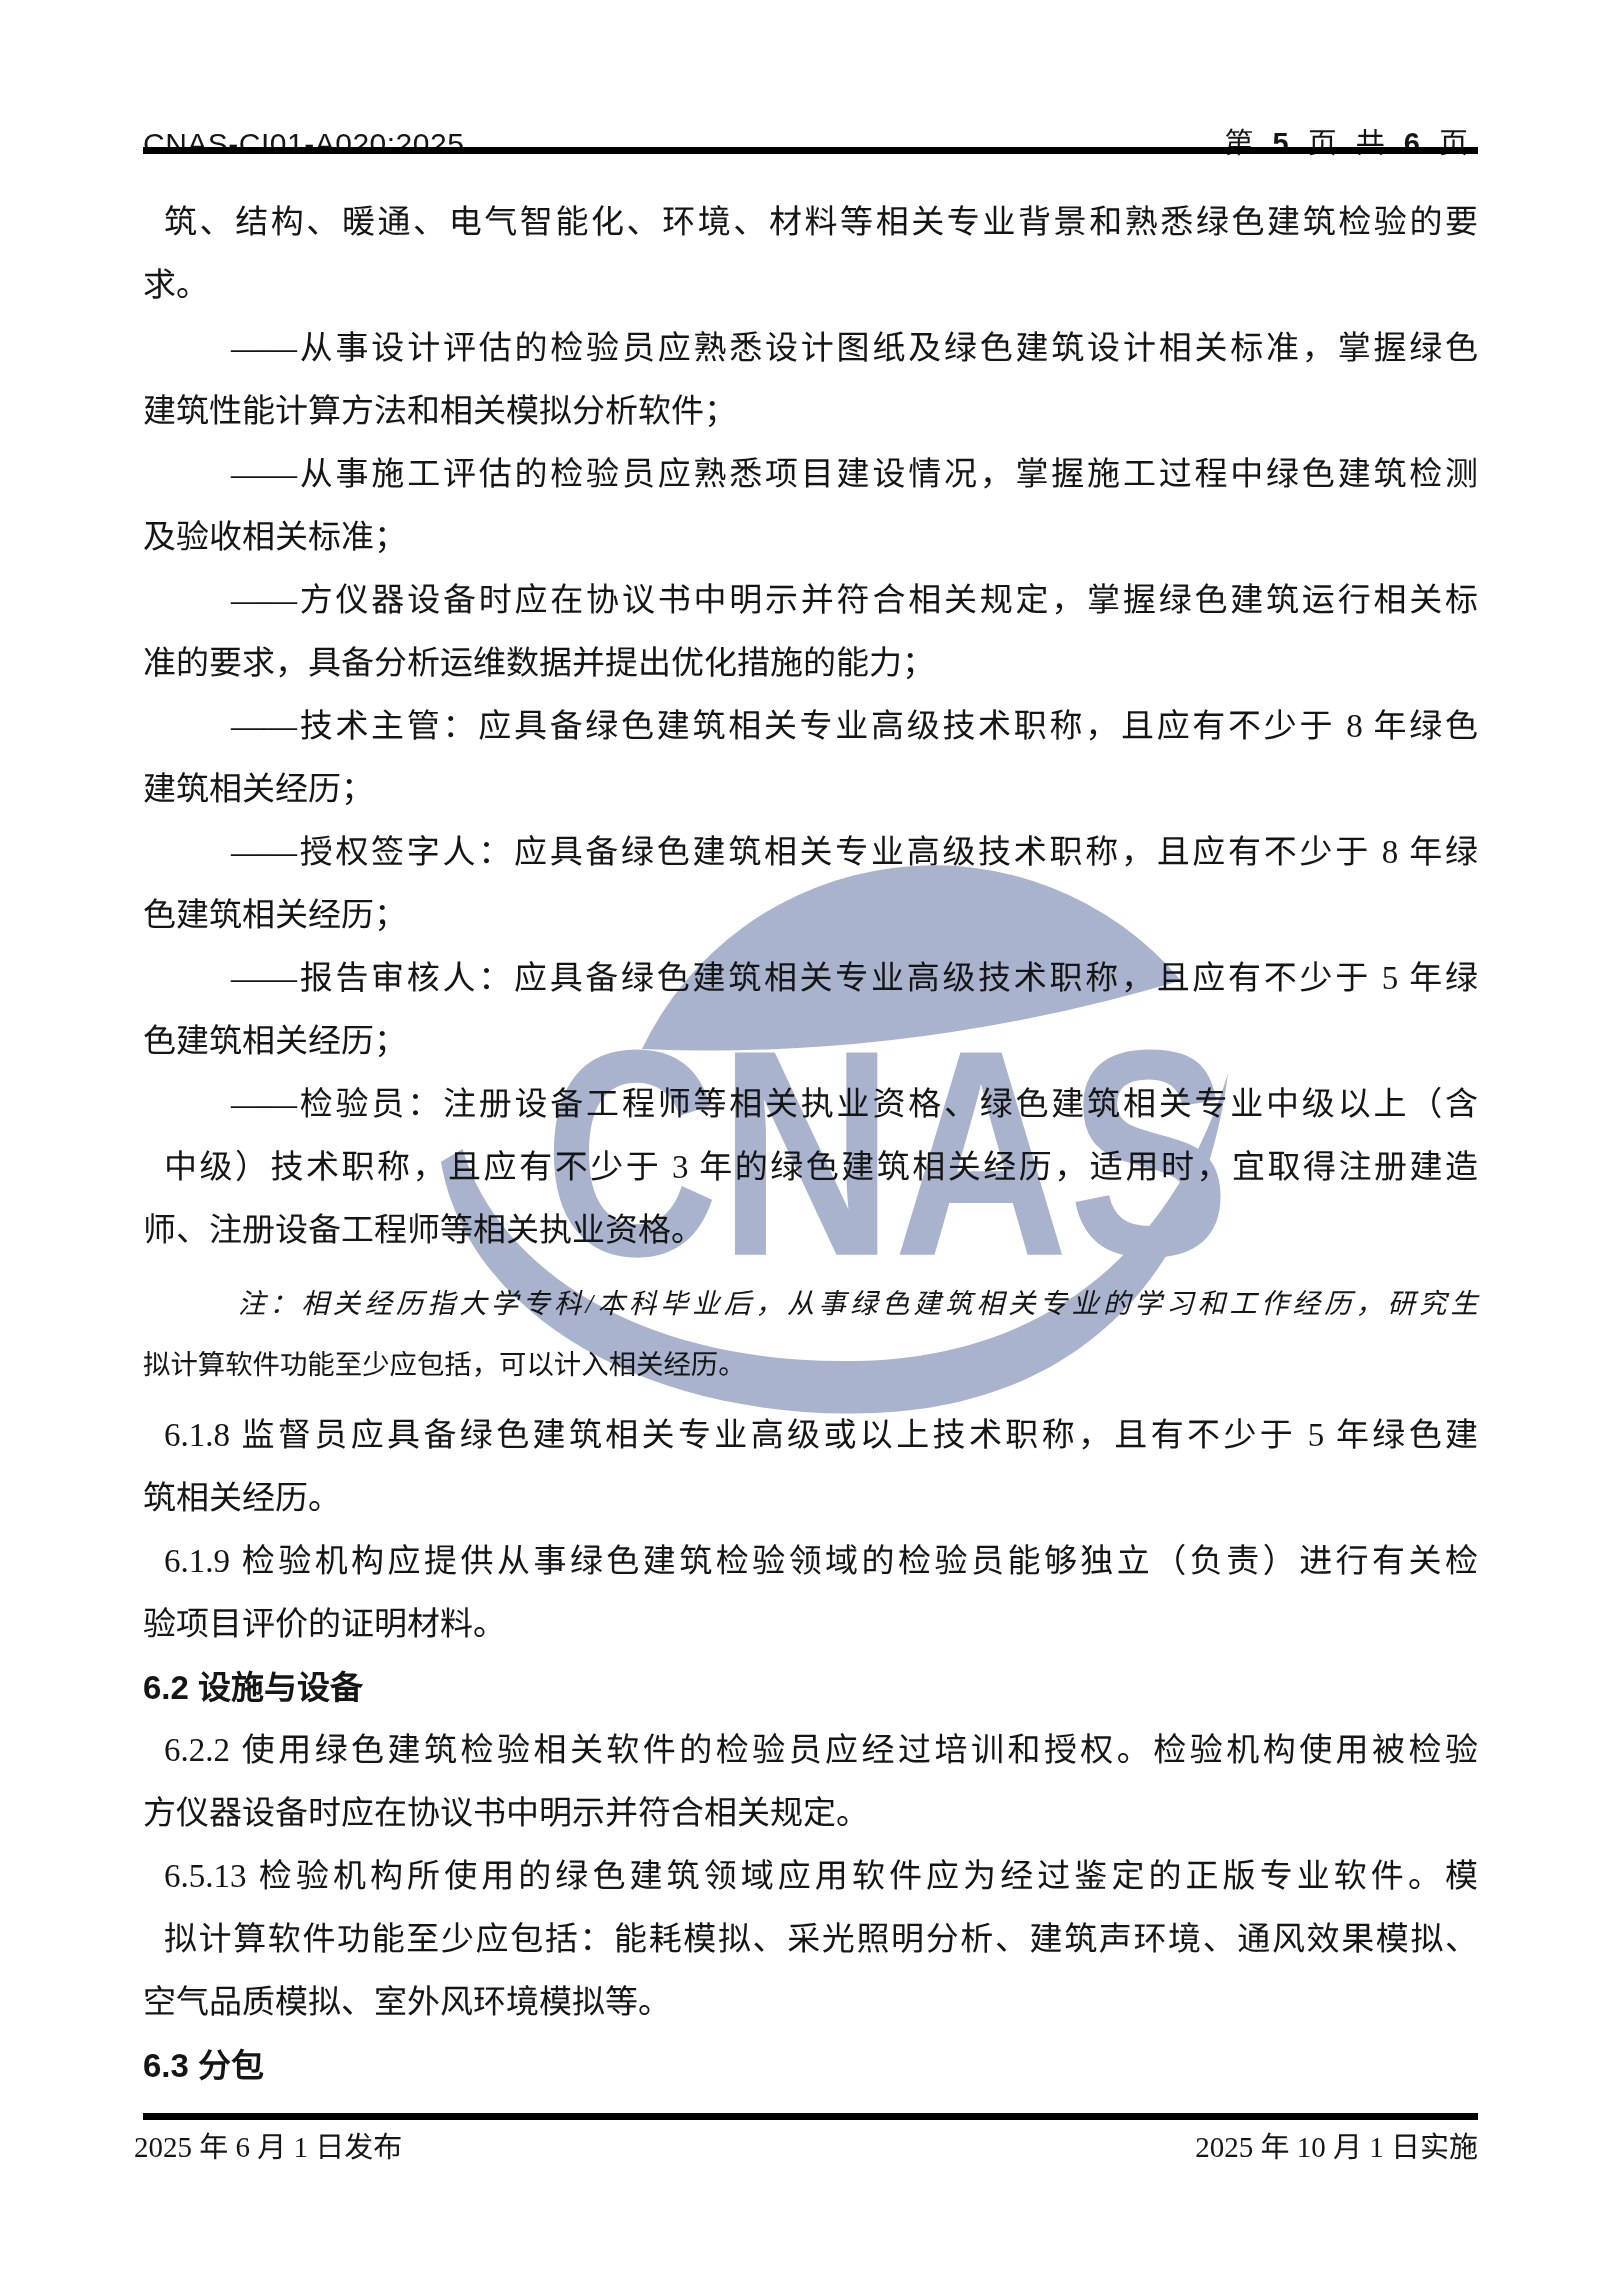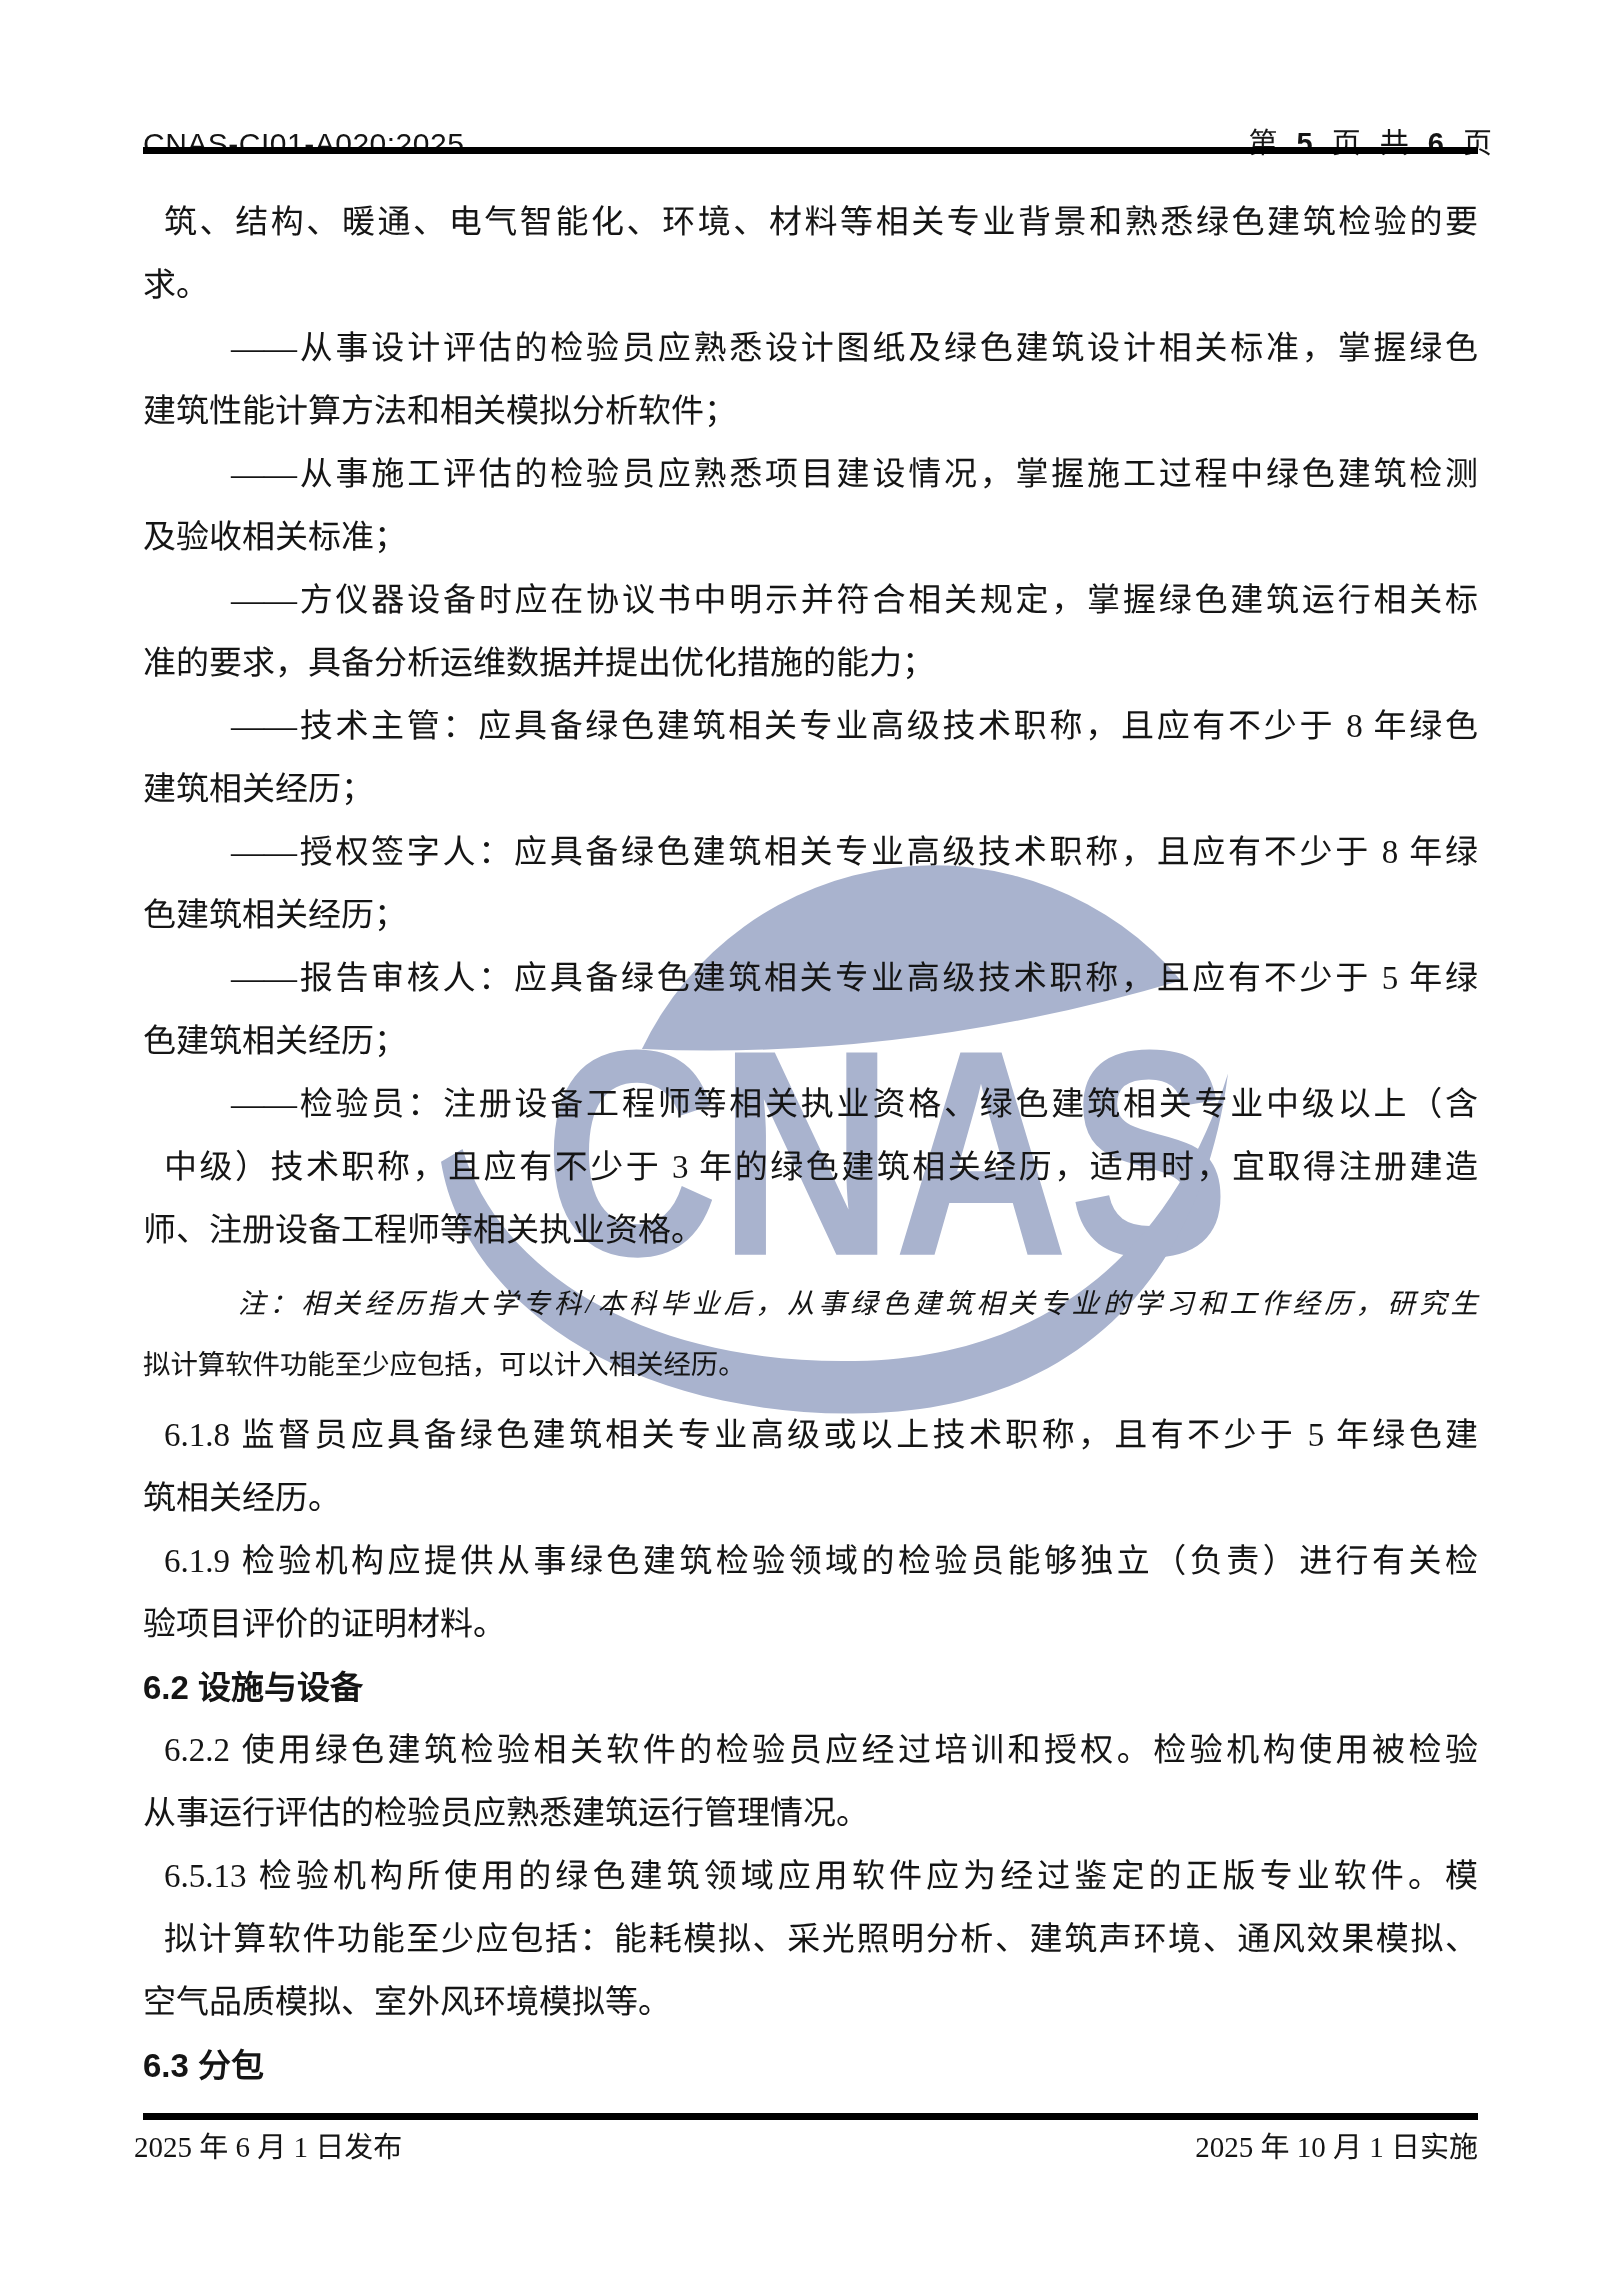--- a/index.html
+++ b/index.html
@@ -7,21 +7,21 @@
     position:relative;
     width:1621px; height:2293px;
     margin:0 auto;
     background:#ffffff;
     font-family:"Liberation Serif","DejaVu Serif",serif;
     color:#151515;
     overflow:hidden;
   }
   
   .header {
-    position:absolute; top:0; left:143px; right:129px; height:171px;
+    position:absolute; top:0; left:143px; right:153px; height:171px;
     display:flex; justify-content:space-between; align-items:flex-end;
     padding-bottom:9.8px; box-sizing:border-box; z-index:2;
   }
   .doc-code {
     font-family:"Liberation Sans","DejaVu Sans",sans-serif;
     font-size:30px; letter-spacing:0.5px;
   }
   .page-ind { font-size:29px; white-space:nowrap; }
   .page-ind span { display:inline-block; }
   .page-ind span + span { margin-left:11.8px; }
@@ -111,21 +111,21 @@
       <div class="line fill">中级）技术职称，且应有不少于 3 年的绿色建筑相关经历，适用时，宜取得注册建造</div>
       <div class="line">师、注册设备工程师等相关执业资格。</div>
       <div class="line note indent fill gap-top">注：相关经历指大学专科/本科毕业后，从事绿色建筑相关专业的学习和工作经历，研究生</div>
       <div class="line note">拟计算软件功能至少应包括，可以计入相关经历。</div>
       <div class="line fill gap-top-sm">6.1.8 监督员应具备绿色建筑相关专业高级或以上技术职称，且有不少于 5 年绿色建</div>
       <div class="line">筑相关经历。</div>
       <div class="line fill">6.1.9 检验机构应提供从事绿色建筑检验领域的检验员能够独立（负责）进行有关检</div>
       <div class="line">验项目评价的证明材料。</div>
       <div class="line heading">6.2 设施与设备</div>
       <div class="line fill">6.2.2 使用绿色建筑检验相关软件的检验员应经过培训和授权。检验机构使用被检验</div>
-      <div class="line">从事运行评估的检验员应熟悉建筑运行管理情况。</div>
+      <div class="line">方仪器设备时应在协议书中明示并符合相关规定。</div>
       <div class="line fill">6.5.13 检验机构所使用的绿色建筑领域应用软件应为经过鉴定的正版专业软件。模</div>
       <div class="line fill">拟计算软件功能至少应包括：能耗模拟、采光照明分析、建筑声环境、通风效果模拟、</div>
       <div class="line">空气品质模拟、室外风环境模拟等。</div>
       <div class="line heading">6.3 分包</div>
     </div>
 
   <div class="hrule bottom"></div>
   <div class="footer">
     <span>2025 年 6 月 1 日发布</span>
     <span>2025 年 10 月 1 日实施</span>

